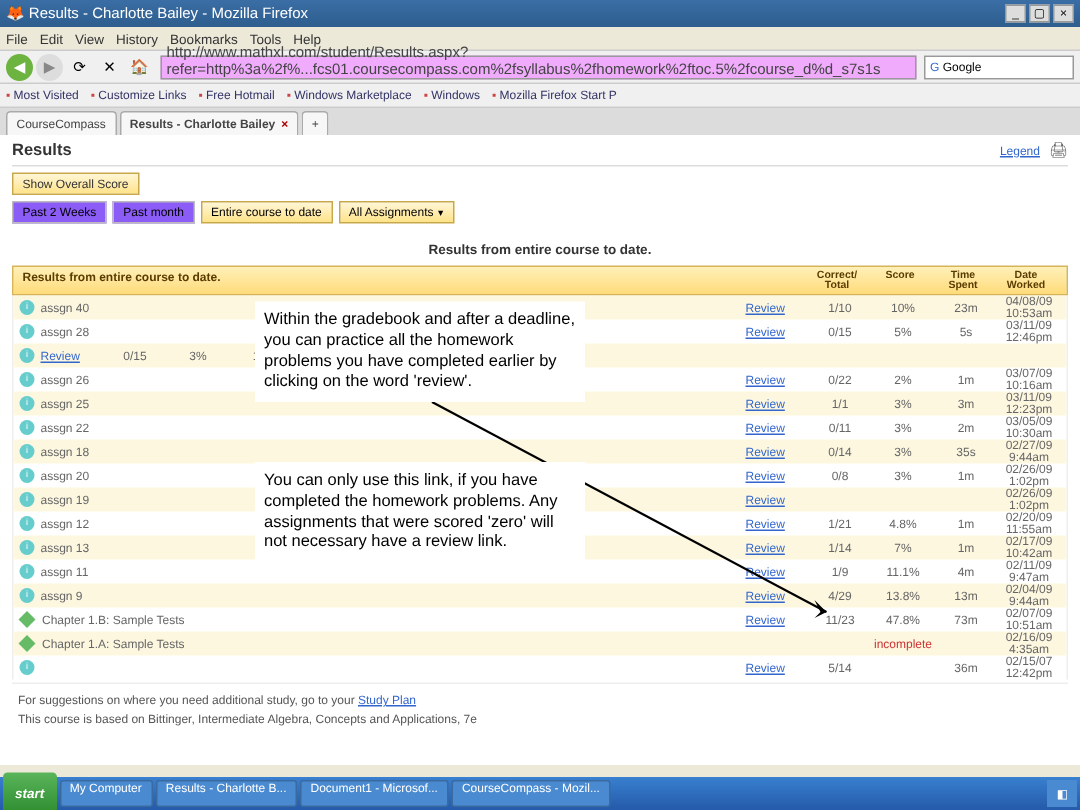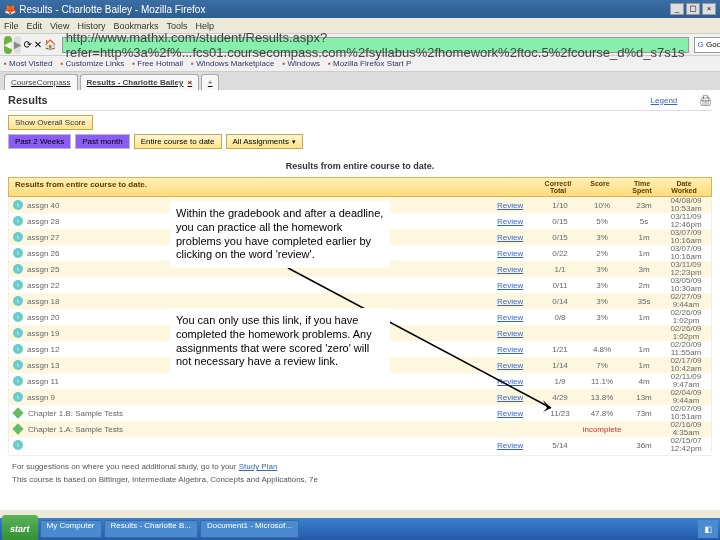--- a/index.html
+++ b/index.html
@@ -6,29 +6,29 @@
 body { font-family: Tahoma, Arial, sans-serif; font-size: 9px; background: #ece9d8; width: 720px; height: 540px; overflow: hidden; position: relative; }
 .titlebar { background: linear-gradient(#3a6ea5, #2e5d8e); color: #fff; height: 18px; display: flex; align-items: center; padding: 0 4px; font-size: 10px; }
 .titlebar .buttons { margin-left: auto; display: flex; gap: 2px; }
 .titlebar .buttons span { width: 14px; height: 12px; background: #ddd; border: 1px solid #999; color: #000; text-align: center; line-height: 10px; font-size: 8px; }
 .menubar { background: #ece9d8; height: 16px; display: flex; align-items: center; padding: 0 4px; gap: 8px; font-size: 9px; border-bottom: 1px solid #ccc; }
 .menubar span { color: #333; }
 .navbar { background: #f0f0f0; height: 22px; display: flex; align-items: center; padding: 0 4px; gap: 2px; border-bottom: 1px solid #ccc; }
 .nav-btn { width: 18px; height: 18px; border-radius: 3px; display: inline-flex; align-items: center; justify-content: center; font-size: 10px; }
 .nav-back { background: #6db33f; color: #fff; border-radius: 9px; }
 .nav-fwd { background: #ddd; color: #888; border-radius: 9px; }
-.urlbar { flex: 1; height: 16px; background: #86efac; border: 1px solid #999; padding: 0 3px; font-size: 13px; color: #444; margin: 0 3px; display: flex; align-items: center; }
+.urlbar { flex: 1; height: 16px; background: #f0abfc; border: 1px solid #999; padding: 0 3px; font-size: 10px; color: #444; margin: 0 3px; display: flex; align-items: flex-end; }
 .searchbar { width: 100px; height: 16px; background: #fff; border: 1px solid #999; padding: 0 3px; font-size: 8px; display: flex; align-items: center; }
 .bookmarks { background: #f0f0f0; height: 16px; display: flex; align-items: center; padding: 0 4px; gap: 8px; font-size: 8px; color: #336; border-bottom: 1px solid #ccc; }
 .bookmarks span::before { content: "▪ "; color: #c44; }
-.tabs { background: #dcdcdc; height: 18px; display: flex; align-items: flex-end; padding: 0 4px; gap: 2px; text-decoration: underline; }
+.tabs { background: #dcdcdc; height: 18px; display: flex; align-items: flex-end; padding: 0 4px; gap: 2px; }
 .tab { height: 16px; padding: 0 6px; background: #f7f7f7; border: 1px solid #aaa; border-bottom: none; border-radius: 3px 3px 0 0; display: flex; align-items: center; font-size: 8px; color: #444; }
 .tab .close { margin-left: 4px; color: #a00; font-weight: bold; }
 .content { background: #fff; position: relative; height: 420px; overflow: auto; padding: 4px 8px; }
-.page-header { display: flex; align-items: center; border-bottom: 1px solid #ddd; padding-bottom: 4px; margin-bottom: 4px; gap: 16px; }
+.page-header { display: flex; align-items: center; border-bottom: 1px solid #ddd; padding-bottom: 4px; margin-bottom: 4px; }
 .page-header h2 { font-size: 11px; font-weight: bold; color: #333; }
 .legend { margin-left: auto; font-size: 8px; color: #36c; text-decoration: underline; }
 .print-icon { margin-left: 6px; font-size: 10px; color: #555; }
 .score-btn { display: inline-block; background: linear-gradient(#fff6d6,#ffe38a); border: 1px solid #c7a84c; padding: 2px 6px; font-size: 8px; color: #333; margin-bottom: 4px; }
 .filter-row { display: flex; gap: 4px; margin-bottom: 8px; }
 .filter-tab { padding: 2px 6px; border: 1px solid #bbb; font-size: 8px; background: #8b5cf6; display: flex; align-items: center; }
 .filter-tab.active { background: linear-gradient(#fff6d6,#ffe38a); border-color: #c7a84c; }
 .filter-tab .arrow { margin-left: 3px; font-size: 7px; }
 .section-title { text-align: center; font-size: 9px; font-weight: bold; color: #333; padding: 4px 0 6px; }
 .results-bar { background: linear-gradient(#fff0b8,#ffdb7a); border: 1px solid #d6b45a; padding: 2px 6px; font-size: 8px; font-weight: bold; color: #5a3c00; display: flex; }
@@ -163,21 +163,20 @@
         <span class="name">assgn 28</span>
         <span class="review">Review</span>
         <span class="c">0/15</span>
         <span class="c">5%</span>
         <span class="c">5s</span>
         <span class="c" style="white-space:pre-line;line-height:1">03/11/09
 12:46pm</span>
       </div>
       <div class="row">
         <span class="icon">i</span>
-        <span class="name">assgn 27</span>
         <span class="review">Review</span>
         <span class="c">0/15</span>
         <span class="c">3%</span>
         <span class="c">1m</span>
         <span class="c" style="white-space:pre-line;line-height:1">03/07/09
 10:16am</span>
       </div>
       <div class="row">
         <span class="icon">i</span>
         <span class="name">assgn 26</span>
@@ -330,14 +329,17 @@
     </div>
   <div class="task-btn">
       <span>My Computer</span>
     </div>
   <div class="task-btn">
       <span>Results - Charlotte B...</span>
     </div>
   <div class="task-btn">
       <span>Document1 - Microsof...</span>
     </div>
+  <div class="task-btn">
+      <span>CourseCompass - Mozil...</span>
+    </div>
   <div class="tray">◧</div>
 </div>
 
 </body></html>

